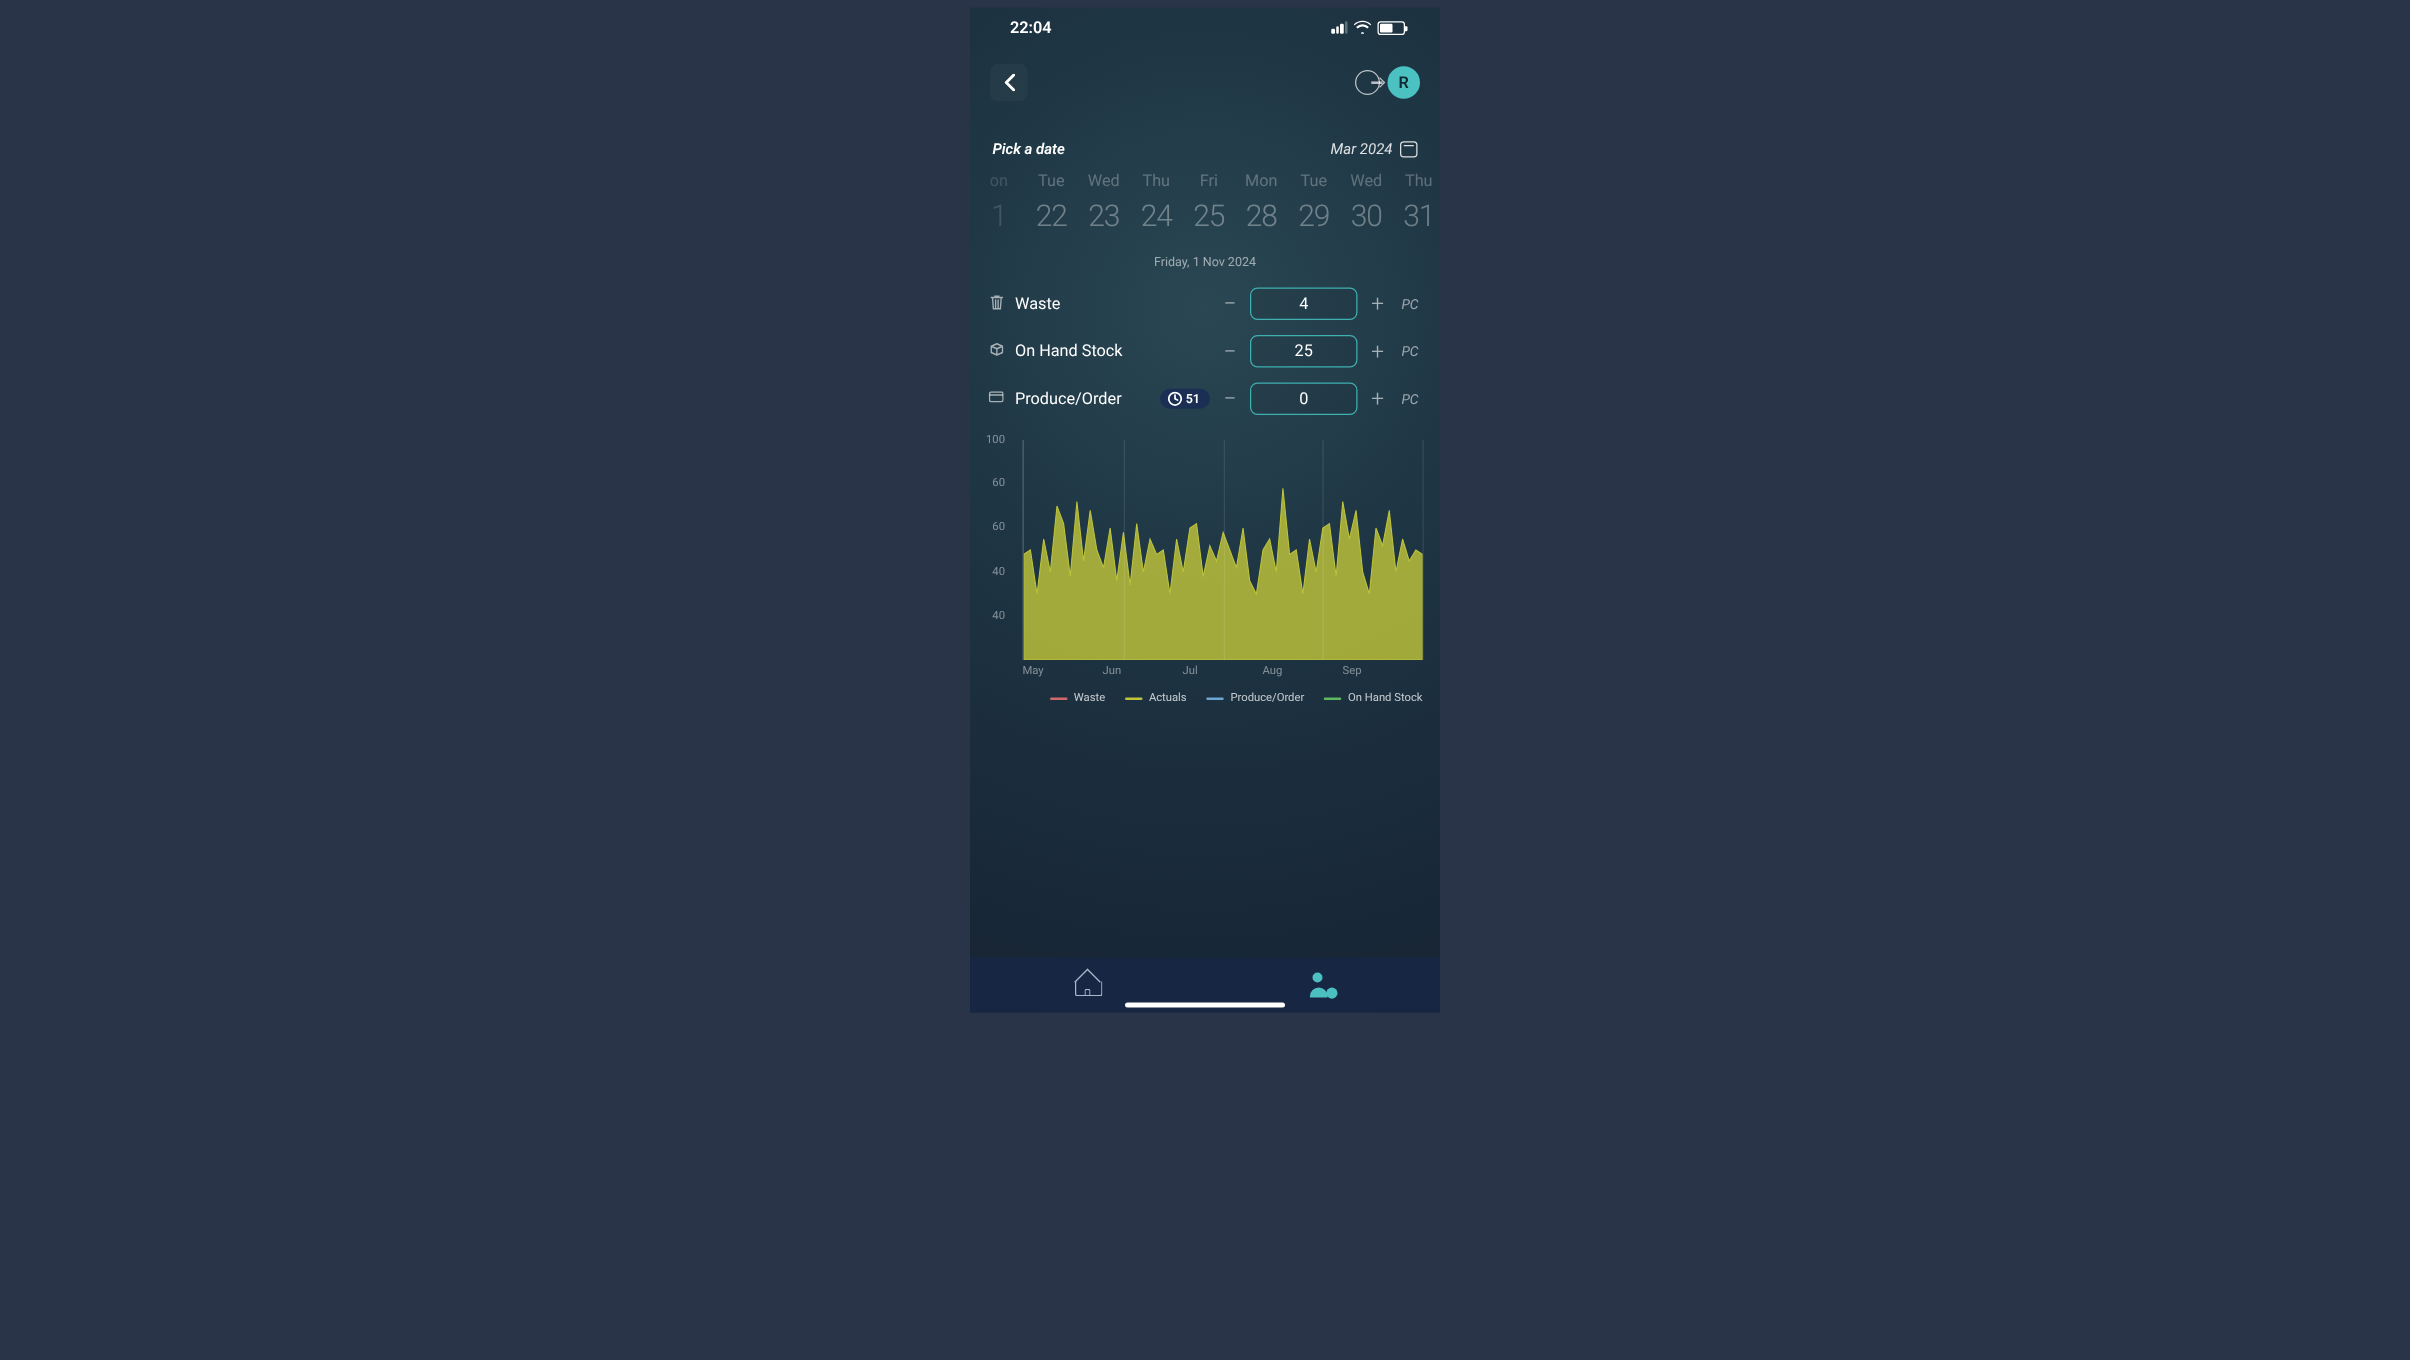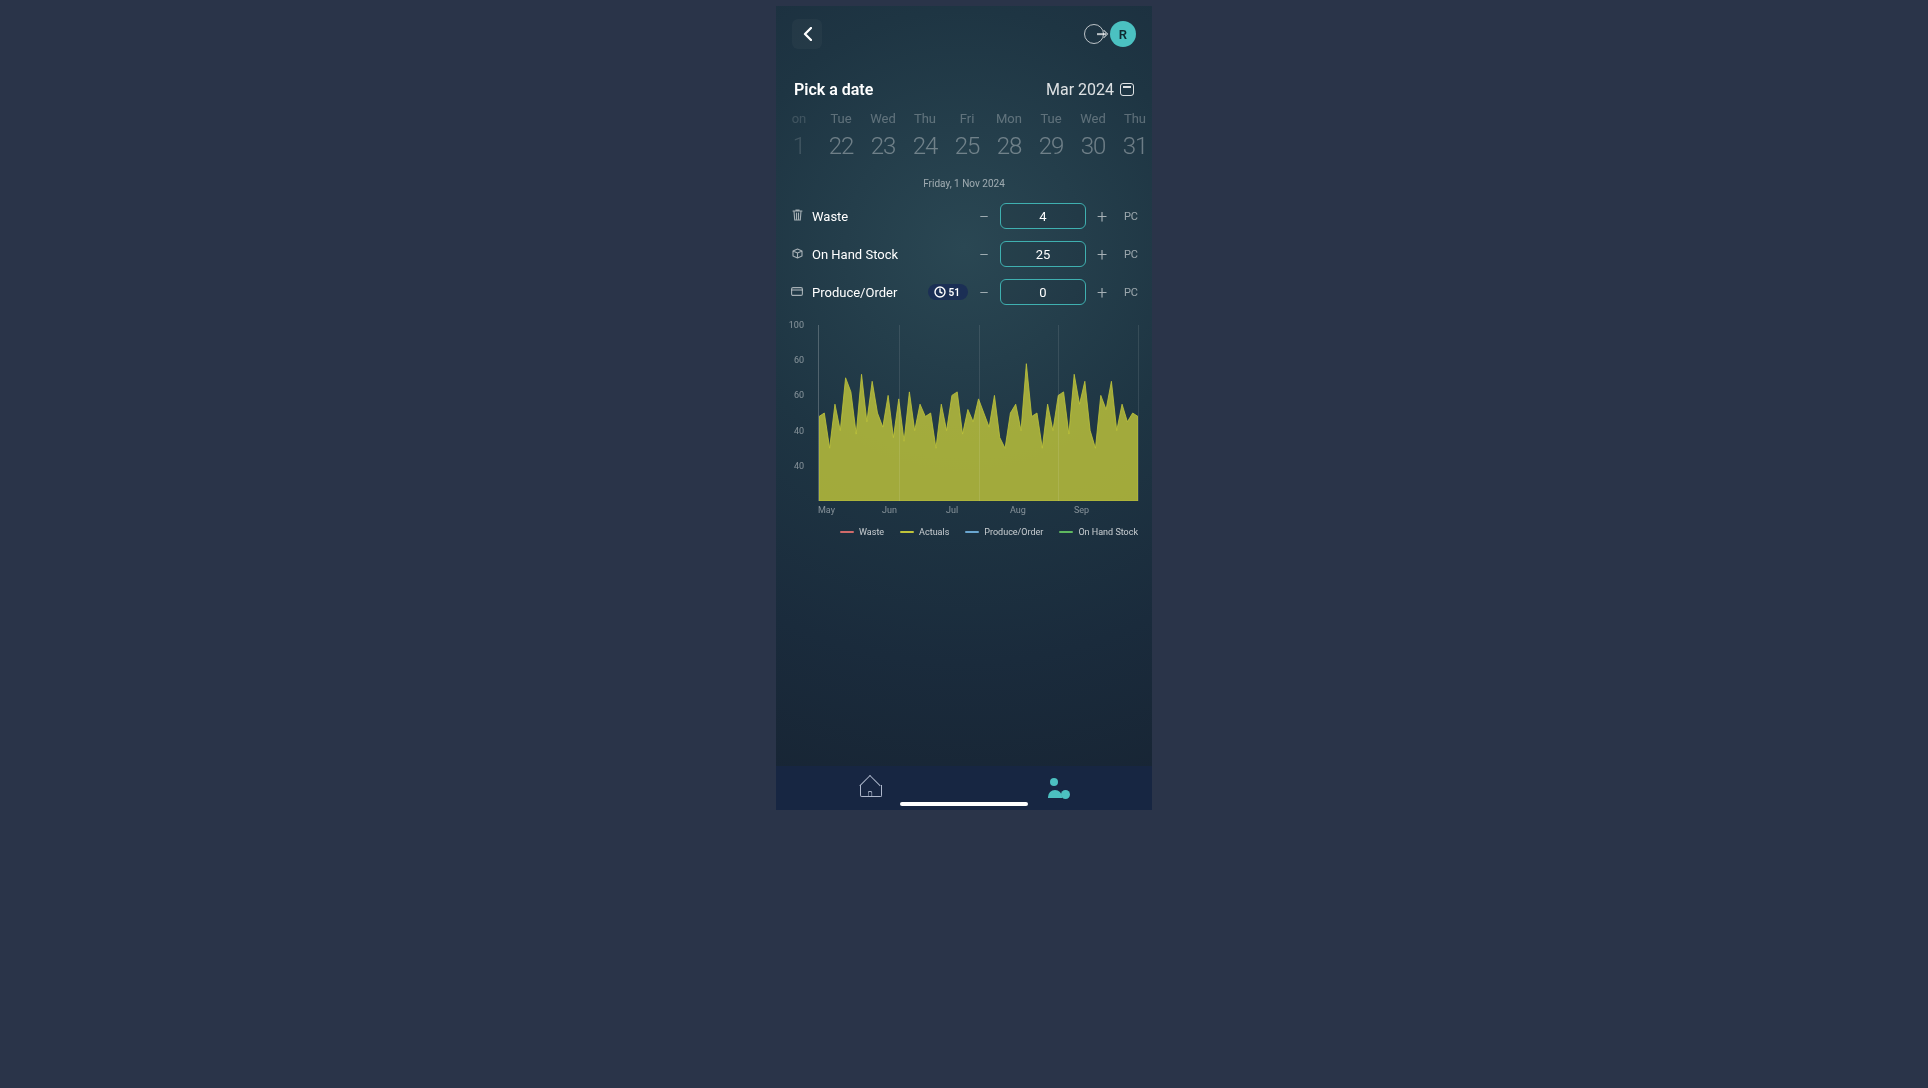--- a/index.html
+++ b/index.html
@@ -76,21 +76,21 @@
     display:flex; align-items:center; justify-content:center;
   }
   .title-block { text-align:center; margin-top:6px; position:relative;}
   .title-block .t1 { font-size:15px; font-weight:500;}
   .title-block .t2 { font-size:10px; color: rgba(255,255,255,.6); margin-top:2px;}
   .title-chevron {
     position:absolute; right: calc(50% - 100px); top: 6px; font-size:14px; color:rgba(255,255,255,.6);
   }
   .date-row {
     display:flex; justify-content:space-between; align-items:center;
-    padding: 18px 18px 8px 18px; font-size:16px;
+    padding: 18px 18px 8px 18px; font-size:12px;font-style:italic;
   }
   .date-row .month { display:flex; align-items:center; gap:6px; color:rgba(255,255,255,.85);}
   .cal-ic {
     width:14px; height:13px; border:1.5px solid rgba(255,255,255,.85); border-radius:3px; position:relative;
   }
   .cal-ic::before{content:""; position:absolute; left:2px; right:2px; top:2px; height:1.5px; background:rgba(255,255,255,.85);}
   .day-strip {
     display:flex; overflow:hidden; padding: 4px 0 0 2px; gap: 0;
   }
   .day-cell { flex: 0 0 42px; text-align:center; }
@@ -107,21 +107,21 @@
     background:#1b2f55; border-radius:12px; padding:2px 8px 2px 6px;
     display:flex; align-items:center; gap:3px; font-size:10px; font-weight:600;
   }
   .badge svg{width:12px;height:12px;}
   .step-btn { width:16px; text-align:center; font-size:18px; color:rgba(255,255,255,.6); cursor:pointer; font-weight:300;}
   .qty-box {
     width: 86px; height:26px; border:1.5px solid #3fb0b0; border-radius:6px;
     display:flex; align-items:center; justify-content:center; font-size:13px;
     background: rgba(0,0,0,.05);
   }
-  .unit { width:20px; font-size:11px; color:rgba(255,255,255,.55); text-align:right;}
+  .unit { width:20px; font-size:11px; color:rgba(255,255,255,.55); text-align:center;font-style:italic;}
   .chart-wrap { padding: 14px 14px 0 14px; }
   .chart-box { position:relative; height:176px; display:flex;}
   .y-axis { width:28px; position:relative; font-size:9px; color:rgba(255,255,255,.45);}
   .y-tick { position:absolute; right:14px; transform:translateY(-50%);}
   .plot { flex:1; position:relative; border-left:1px solid rgba(255,255,255,.22);}
   .grid-v { position:absolute; top:0; bottom:0; width:1px; background:rgba(255,255,255,.1);}
   svg.area { position:absolute; inset:0; width:100%; height:100%;}
   .x-axis { display:flex; margin-left:28px; font-size:9px; color:rgba(255,255,255,.45); margin-top:4px;}
   .x-tick { flex:1; }
   .legend { display:flex; justify-content:flex-end; gap:16px; padding:12px 14px; font-size:9px; color:rgba(255,255,255,.75); flex-wrap:wrap;}
@@ -141,20 +141,39 @@
   .user-ic::before{content:"";position:absolute;top:0;left:2px;width:8px;height:8px;border-radius:50%;background:currentColor;}
   .user-ic::after{content:"";position:absolute;bottom:0;left:0;width:14px;height:8px;border-radius:8px 8px 0 0;background:currentColor;}
   .user-ic .cog{position:absolute;right:-2px;bottom:-1px;width:9px;height:9px;border-radius:50%;background:currentColor;box-shadow:0 0 0 1px #172642;}
   .home-indicator{position:absolute;bottom:4px;left:50%;transform:translateX(-50%);width:128px;height:4px;background:#fff;border-radius:3px;}
 </style>
 </head>
 <body>
 
 <div class="phone">
 
+  <div class="status-bar">
+    <span>22:04</span>
+    <div class="status-right">
+      <div class="signal">
+          <span></span>
+          <span></span>
+          <span></span>
+          <span></span>
+        </div>
+      <span class="wifi-ic">
+        <svg width="14" height="11" viewBox="0 0 14 11">
+            <path d="M7 9.5a1.2 1.2 0 100 2.4 1.2 1.2 0 000-2.4zM3.2 6.8a5.4 5.4 0 017.6 0l1.3-1.3a7.2 7.2 0 00-10.2 0zM.6 4.2a9 9 0 0112.8 0L14 3.5a10 10 0 00-14 0z" fill="#fff"></path>
+          </svg>
+      </span>
+      <div class="battery">
+          <div class="battery-fill"></div>
+        </div>
+    </div>
+  </div>
 
   <div class="header">
     <div class="back-btn">
       <svg width="9" height="14" viewBox="0 0 9 14">
           <path d="M8 1 2 7l6 6" stroke="#fff" stroke-width="2.3" fill="none" stroke-linecap="round" stroke-linejoin="round"></path>
         </svg>
     </div>
     <div class="user-group">
       <div class="logout-ic"></div>
       <div class="avatar">R</div>

